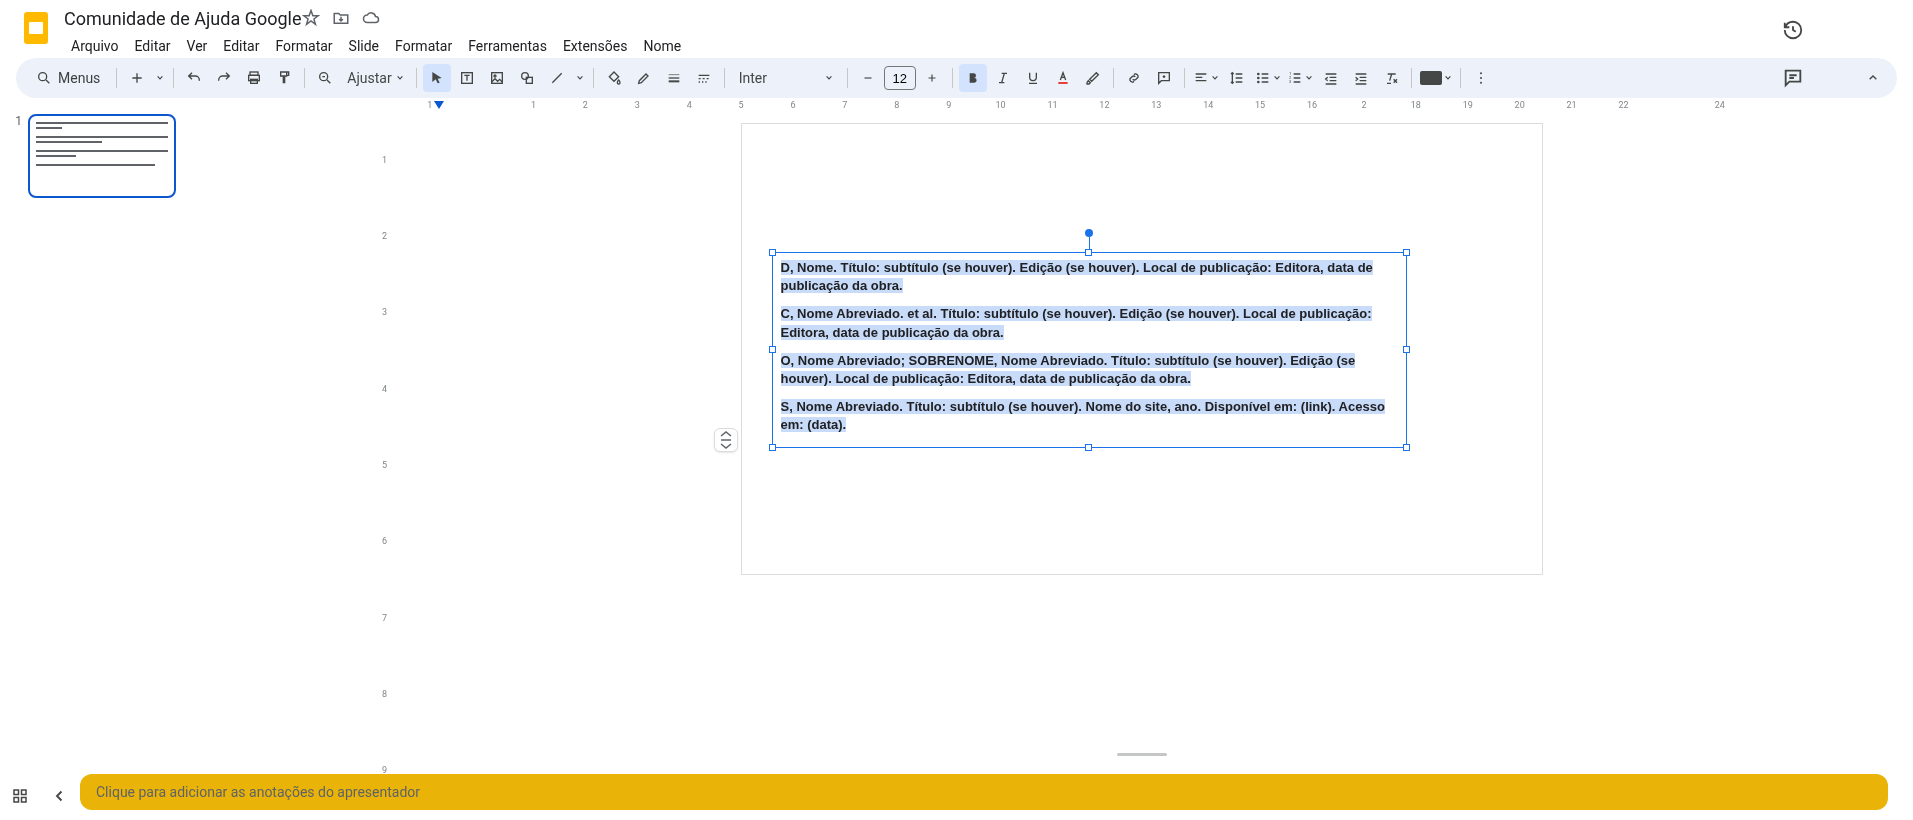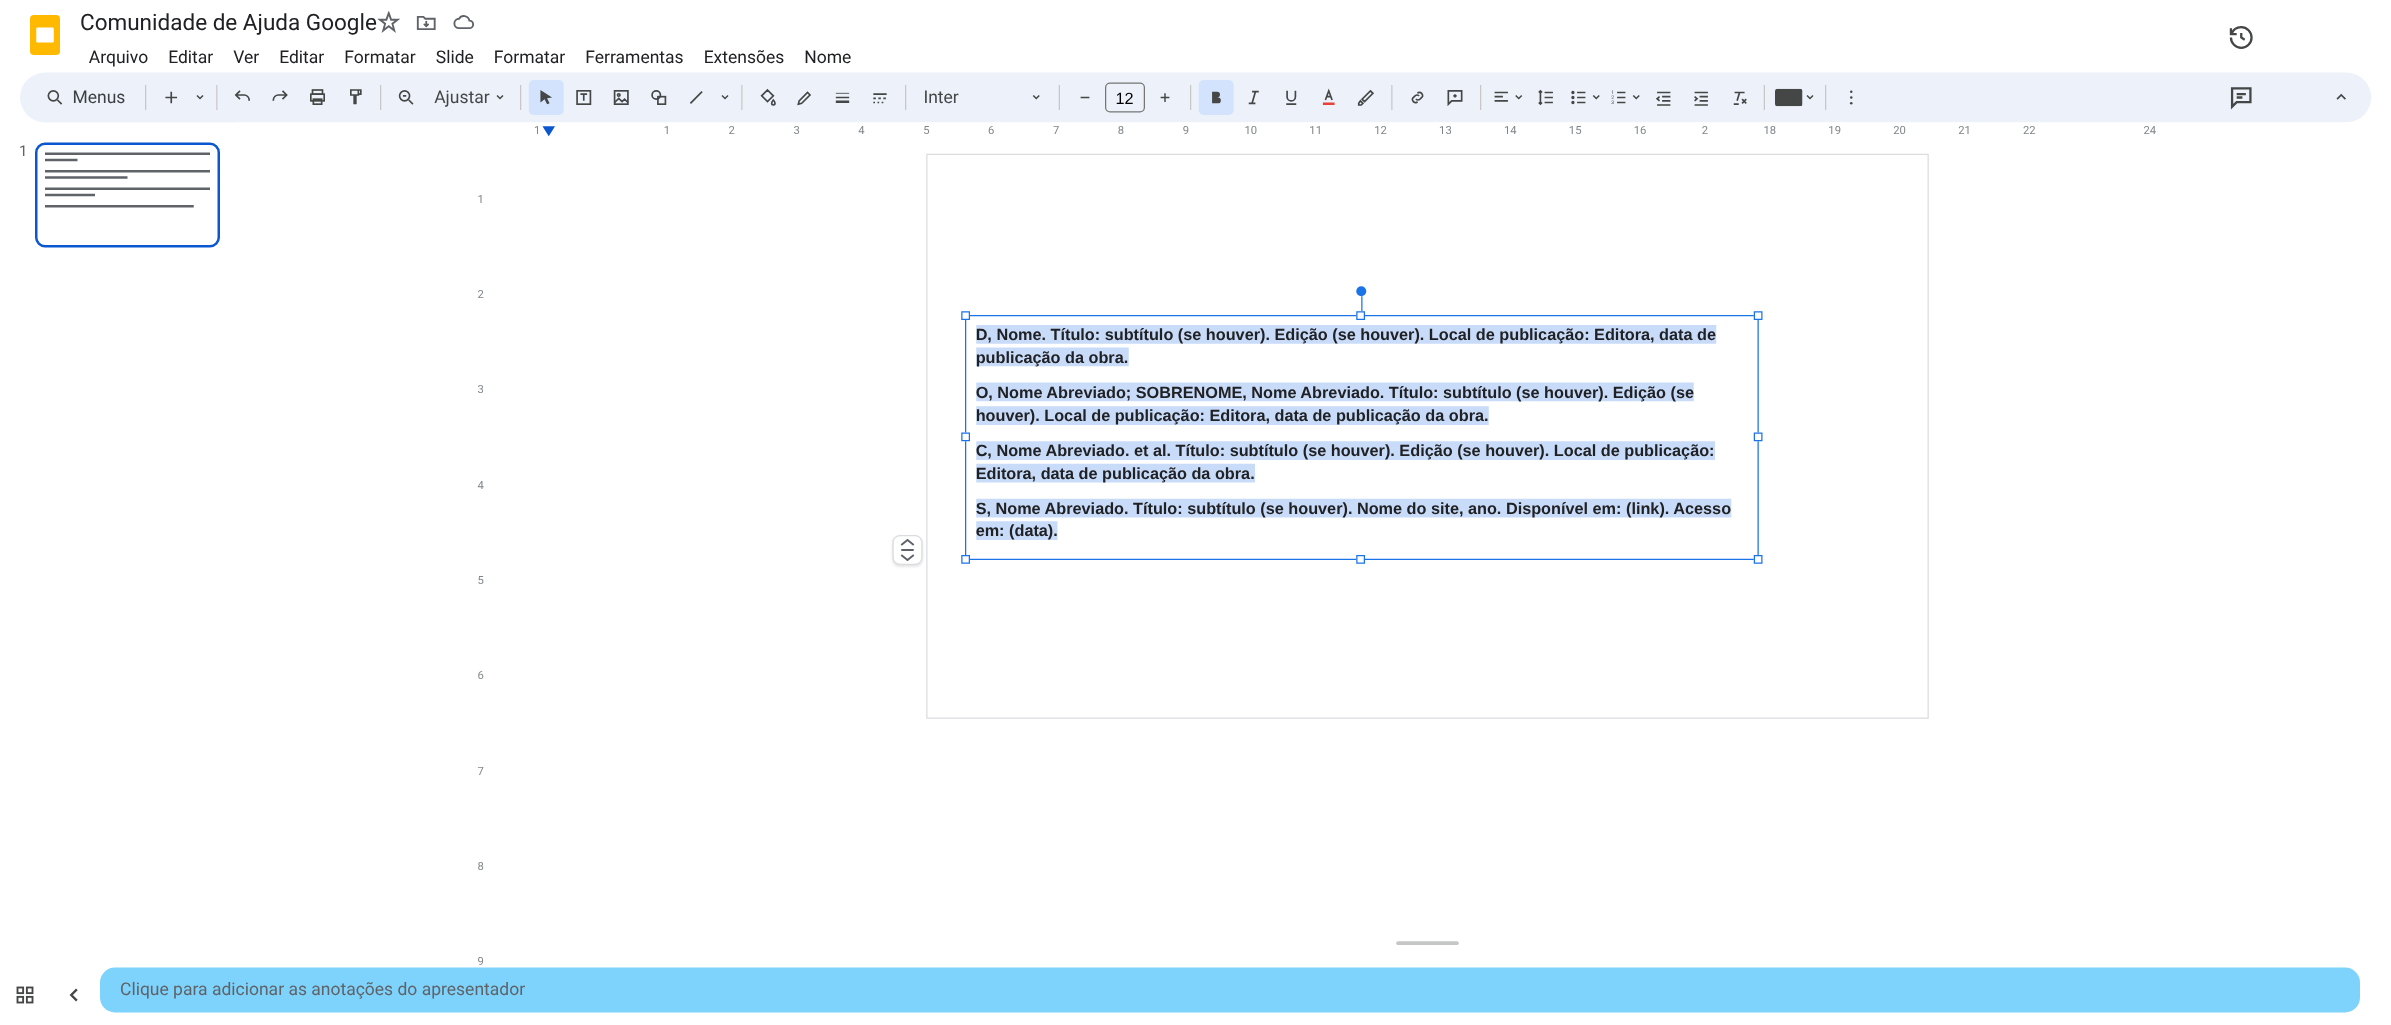--- a/index.html
+++ b/index.html
@@ -70,21 +70,21 @@
 .textbox-content p { margin-bottom: 10px; }
 .textbox-content span { background: #c8dbf8; }
 
 .resize-handle-notes { position: absolute; left: 4px; top: 304px; width: 24px; height: 24px; border: 1px solid #dadce0; background:#fff; border-radius: 6px; display:flex; flex-direction:column; align-items:center; justify-content:center; gap:2px; cursor: row-resize; box-shadow: 0 1px 2px rgba(0,0,0,0.1); }
 .resize-handle-notes svg { display:block; }
 
 
 .bottom { position: absolute; bottom: 0; left: 0; right: 0; display: flex; align-items: center; height: 48px; }
 .bottom-left { width: 80px; display: flex; align-items: center; justify-content: center; gap: 16px; }
 .bticon { width: 24px; height: 24px; color: #444746; cursor: pointer; display:flex; align-items:center; justify-content:center; }
-.notes-bar { flex: 1; margin: 0 25px 8px 0; background: #7dd3fc; border-radius: 12px; height: 36px; display: flex; align-items: center; padding: 0 16px; color: #5f6368; cursor: text; }
+.notes-bar { flex: 1; margin: 0 25px 8px 0; background: #eab308; border-radius: 12px; height: 36px; display: flex; align-items: center; padding: 0 16px; color: #5f6368; cursor: text; }
 
 .divider-h { position: absolute; left: 210px; right: 30px; display:flex; justify-content:center; }
 .divider-h::after { content:""; width: 50px; height:3px; background:#c4c7c5; border-radius:3px; }
 
 svg { display: inline-block; }
 </style>
 </head>
 <body>
 
 <div class="header">
@@ -501,22 +501,22 @@
           <div class="handle tl"></div>
           <div class="handle tc"></div>
           <div class="handle tr"></div>
           <div class="handle ml"></div>
           <div class="handle mr"></div>
           <div class="handle bl"></div>
           <div class="handle bc"></div>
           <div class="handle br"></div>
           <div class="textbox-content">
             <p><span>D, Nome. Título: subtítulo (se houver). Edição (se houver). Local de publicação: Editora, data de publicação da obra.</span></p>
+            <p><span>C, Nome Abreviado. et al. Título: subtítulo (se houver). Edição (se houver). Local de publicação: Editora, data de publicação da obra.</span></p>
             <p><span>O, Nome Abreviado; SOBRENOME, Nome Abreviado. Título: subtítulo (se houver). Edição (se houver). Local de publicação: Editora, data de publicação da obra.</span></p>
-            <p><span>C, Nome Abreviado. et al. Título: subtítulo (se houver). Edição (se houver). Local de publicação: Editora, data de publicação da obra.</span></p>
             <p><span>S, Nome Abreviado. Título: subtítulo (se houver). Nome do site, ano. Disponível em: (link). Acesso em: (data).</span></p>
           </div>
         </div>
       </div>
     </div>
 
     <div class="divider-h" style="bottom:56px;"></div>
   </div>
 </div>
 

